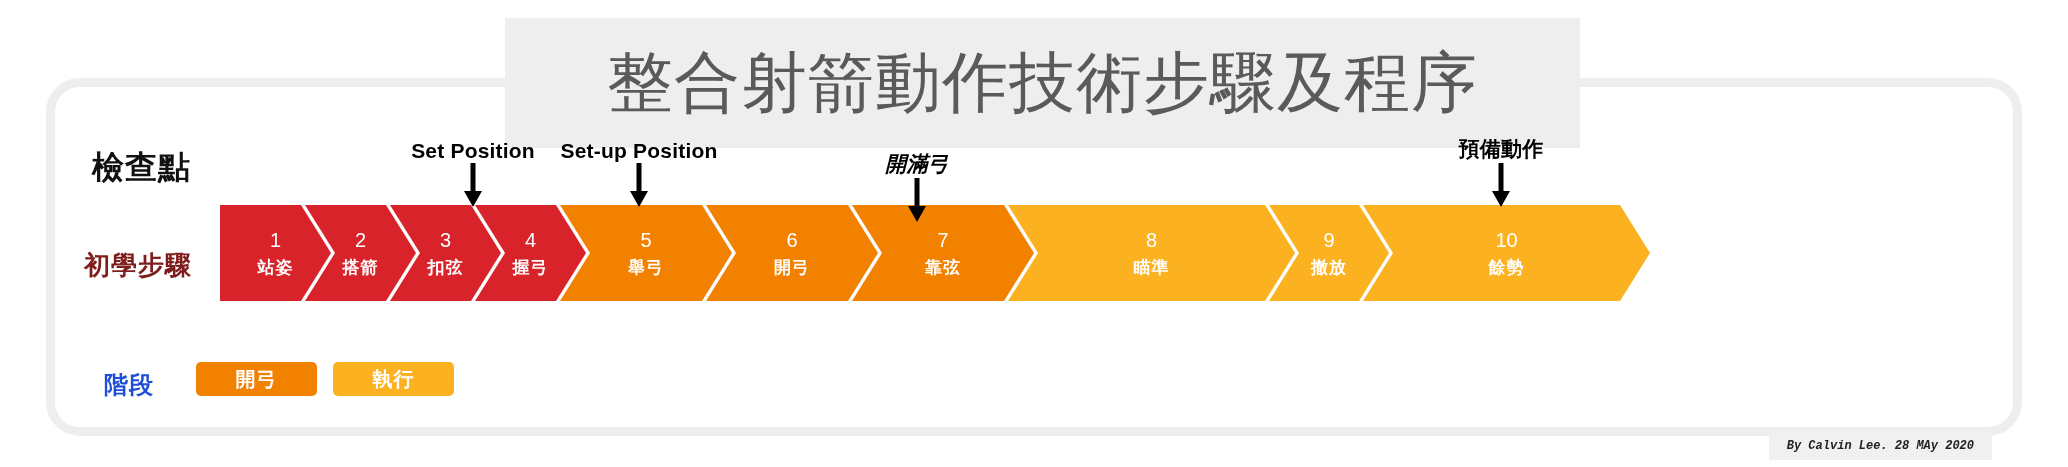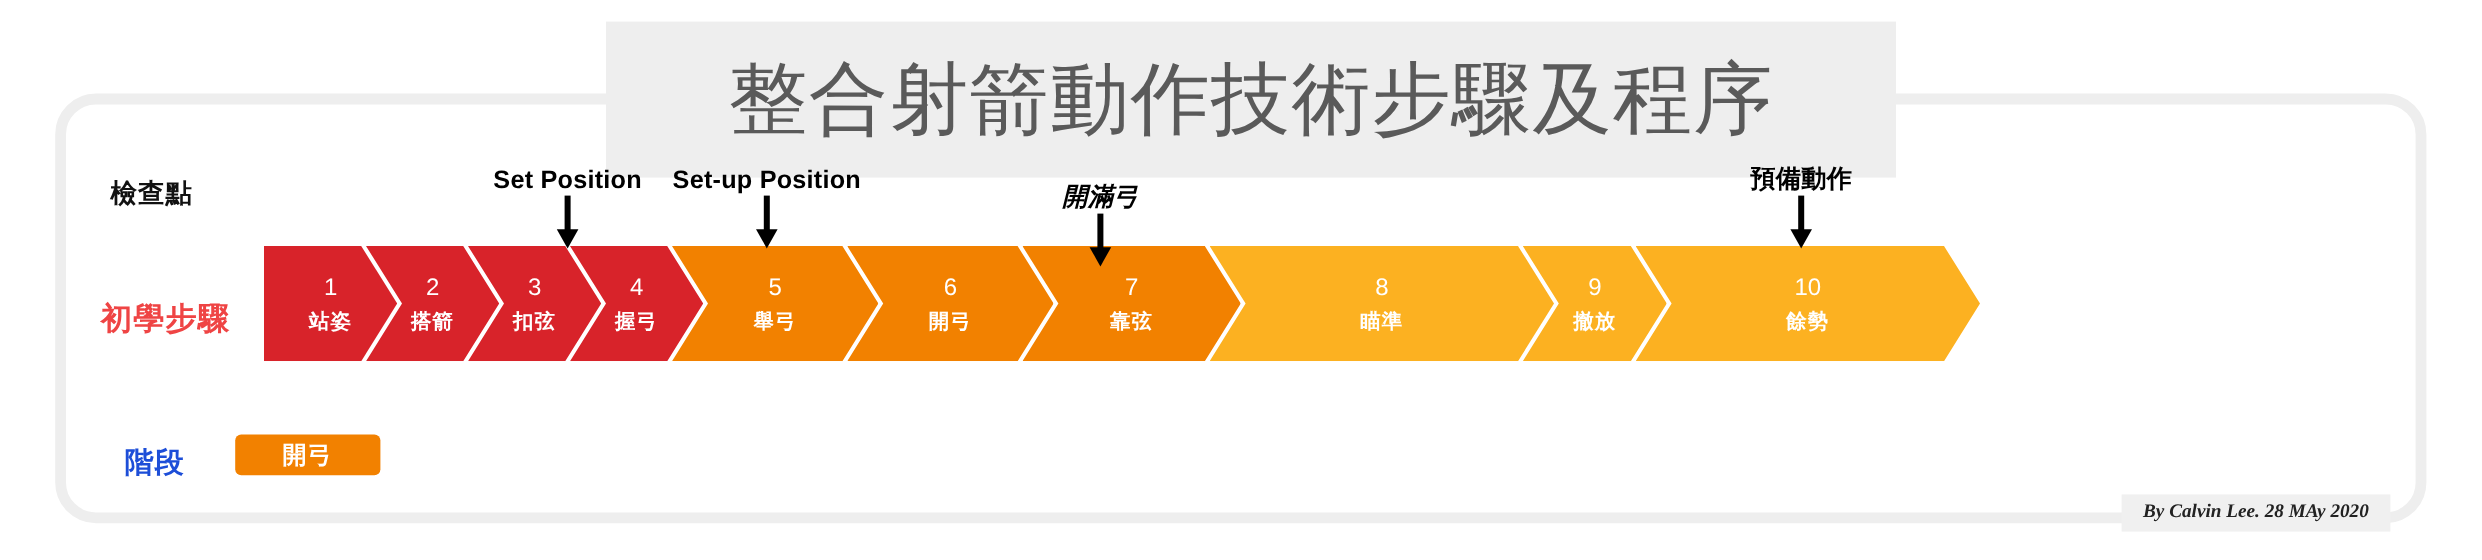--- a/index.html
+++ b/index.html
@@ -55,29 +55,29 @@
 
   
   .row-label {
     position: absolute;
     font-weight: bold;
     white-space: nowrap;
   }
   .label-checkpoint {
     left: 92px;
     top: 146px;
-    font-size: 22px;
+    font-size: 32px;
     color: #111111;
     letter-spacing: 1px;
   }
   .label-steps {
     left: 84px;
     top: 248px;
     font-size: 26px;
-    color: #ef4444;
+    color: #7f1d1d;
     letter-spacing: 1px;
   }
   .label-phase {
     left: 104px;
     top: 369px;
     font-size: 24px;
     color: #1d4ed8;
     letter-spacing: 1px;
   }
 
@@ -187,27 +187,27 @@
     font-size: 20px;
     font-weight: bold;
     letter-spacing: 1px;
     white-space: nowrap;
   }
 
   
   .credit {
     position: absolute;
     right: 76px;
-    bottom: 24px;
+    bottom: 7px;
     background: #f0f0f0;
     padding: 6px 18px 7px 18px;
-    font-family: Liberation Serif, serif;
+    font-family: Liberation Mono, monospace;
     font-style: italic;
     font-weight: bold;
-    font-size: 16px;
+    font-size: 12px;
     color: #222222;
     white-space: nowrap;
     z-index: 7;
   }
 </style>
 </head>
 <body>
 
 <div id="root">
 
@@ -290,17 +290,18 @@
         <div class="nm">撤放</div>
       </div>
       <div class="chev" style="width: 287px; background: rgb(252, 177, 33); z-index: 41; align-items: center;">
         <div class="num">10</div>
         <div class="nm">餘勢</div>
       </div>
     </div>
 
   <div class="legend" id="legend">
       <div class="legend-chip" style="background: rgb(242, 129, 0);">開弓</div>
+      <div class="legend-chip" style="background: rgb(252, 177, 33);">執行</div>
     </div>
 
   <div class="credit">By Calvin Lee. 28 MAy  2020</div>
 
 </div>
 
 </body></html>

